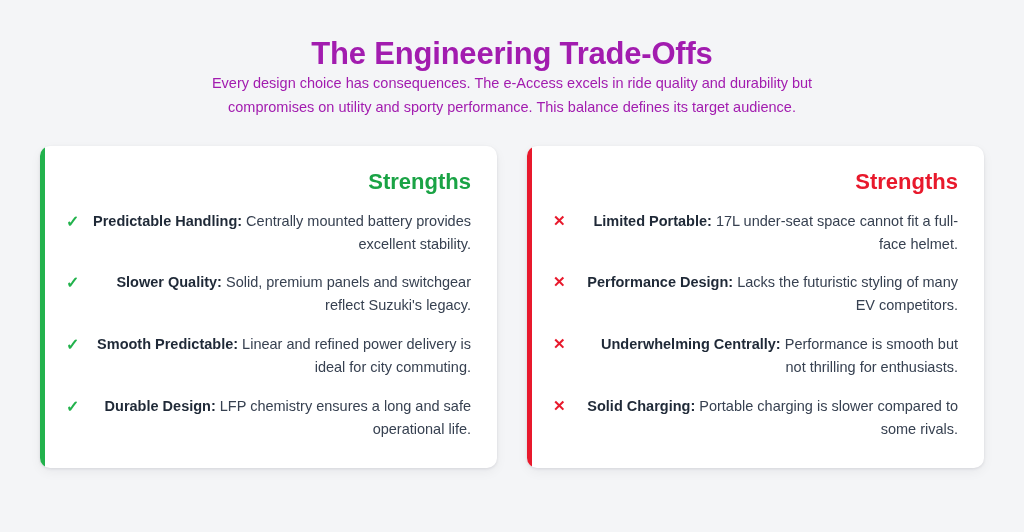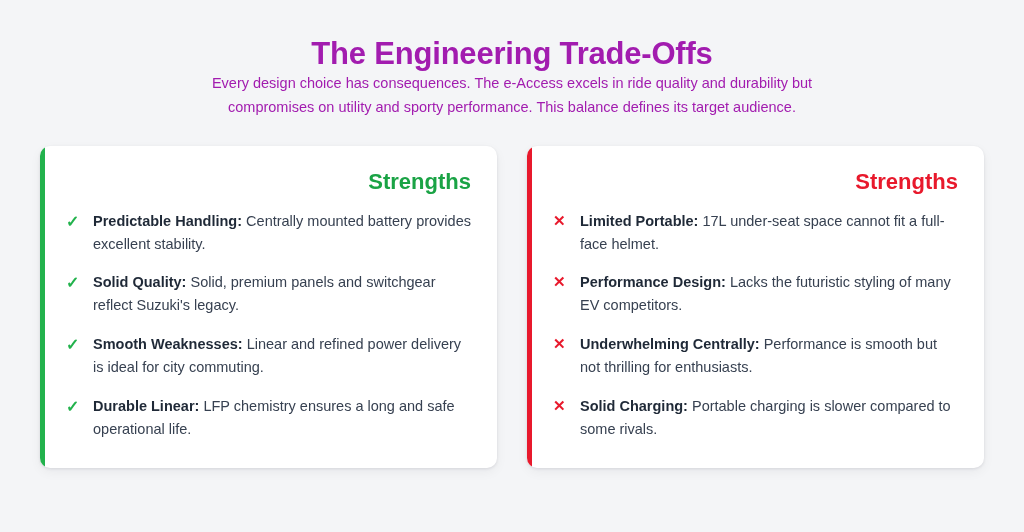--- a/index.html
+++ b/index.html
@@ -95,20 +95,21 @@
     font-weight: bold;
     margin-right: 7px;
     text-align: left;
   }
   .item-icon.check { color: #22b24c; }
   .item-icon.cross { color: #e8192c; font-size: 15px; }
   .item-text {
     font-size: 14.5px;
     line-height: 1.58;
     color: #374151;
+    text-align: right;
   }
   .item-label {
     font-weight: bold;
     color: #1f2937;
   }
 </style>
 </head>
 <body>
 
 <div class="page">
@@ -120,29 +121,29 @@
 
     <section class="card strengths">
       <h2 class="card-title">Strengths</h2>
       <ul class="item-list">
         <li class="item">
           <span class="item-icon check">✓</span>
           <span class="item-text"><span class="item-label">Predictable Handling:</span><span> Centrally mounted battery provides excellent stability.</span></span>
         </li>
         <li class="item">
           <span class="item-icon check">✓</span>
-          <span class="item-text"><span class="item-label">Solid Quality:</span><span> Solid, premium panels and switchgear reflect Suzuki's legacy.</span></span>
+          <span class="item-text"><span class="item-label">Slower Quality:</span><span> Solid, premium panels and switchgear reflect Suzuki's legacy.</span></span>
         </li>
         <li class="item">
           <span class="item-icon check">✓</span>
-          <span class="item-text"><span class="item-label">Smooth Weaknesses:</span><span> Linear and refined power delivery is ideal for city commuting.</span></span>
+          <span class="item-text"><span class="item-label">Smooth Predictable:</span><span> Linear and refined power delivery is ideal for city commuting.</span></span>
         </li>
         <li class="item">
           <span class="item-icon check">✓</span>
-          <span class="item-text"><span class="item-label">Durable Linear:</span><span> LFP chemistry ensures a long and safe operational life.</span></span>
+          <span class="item-text"><span class="item-label">Durable Design:</span><span> LFP chemistry ensures a long and safe operational life.</span></span>
         </li>
       </ul>
     </section>
 
     <section class="card weaknesses">
       <h2 class="card-title">Strengths</h2>
       <ul class="item-list">
         <li class="item">
           <span class="item-icon cross">✕</span>
           <span class="item-text"><span class="item-label">Limited Portable:</span><span> 17L under-seat space cannot fit a full-face helmet.</span></span>

